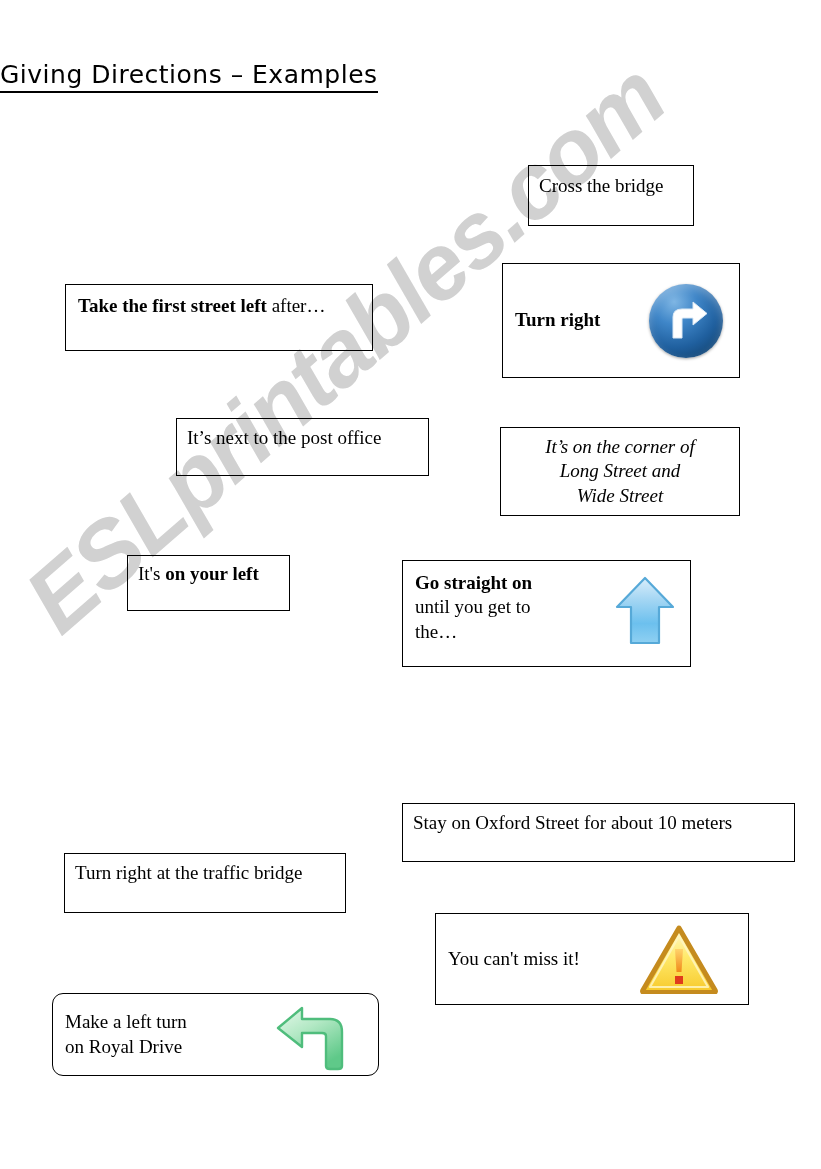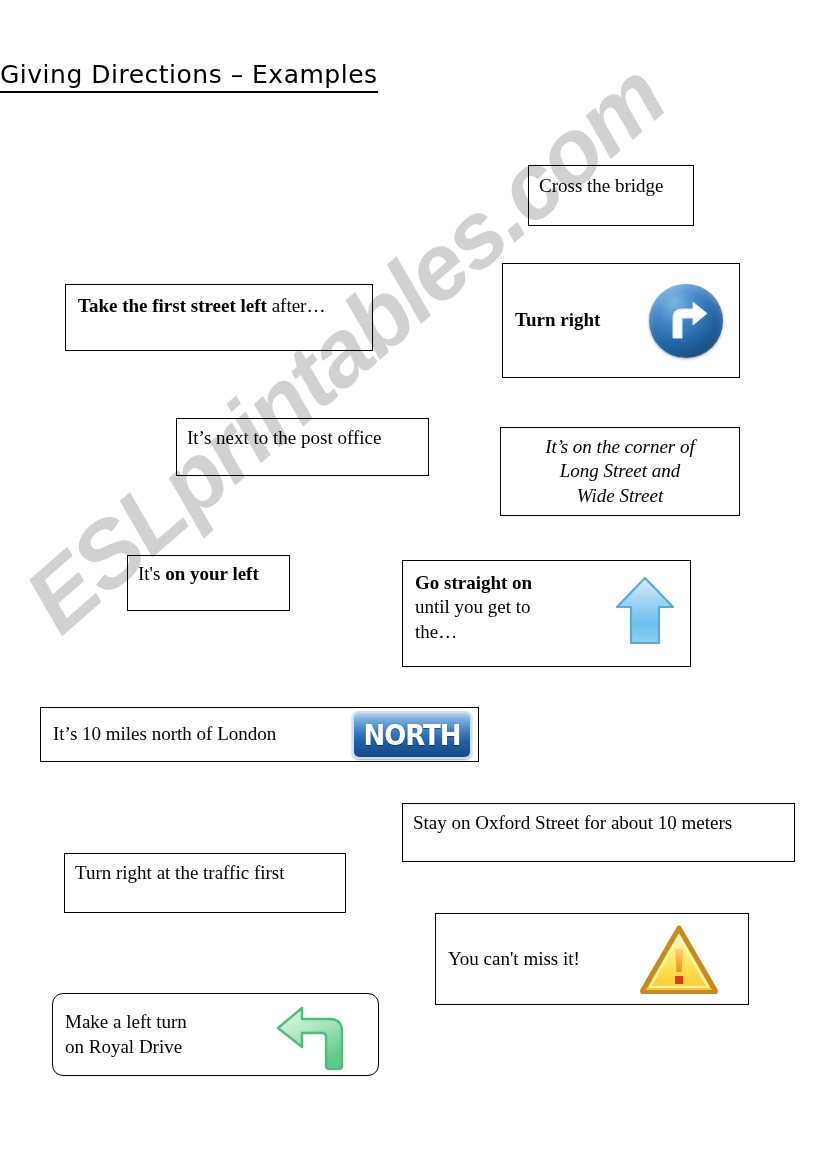--- a/index.html
+++ b/index.html
@@ -233,40 +233,30 @@
               <stop offset="70%" stop-color="#6cc0ee"></stop>
               <stop offset="100%" stop-color="#8fd0f2"></stop>
             </linearGradient>
           </defs>
           <path d="M31 3 L59 32 L45 32 L45 68 L17 68 L17 32 L3 32 Z" fill="url(#upGrad)" stroke="#56a9d8" stroke-width="2.2" stroke-linejoin="round"></path>
         </svg>
       </span>
     </div>
   </div>
 
-  <div class="card" style="left:40px; top:707px; width:439px; height:55px;">
-    <div class="card-body" style="padding:0 6px 0 12px; justify-content:space-between;">
-      <span class="txt">It’s 10 miles north of London</span>
-      <span class="icon-wrap">
-        <span class="north-plate">
-          <span class="north-text">NORTH</span>
-        </span>
-      </span>
-    </div>
-  </div>
 
   <div class="card" style="left:402px; top:803px; width:393px; height:59px;justify-content:flex-end;">
     <div class="card-body" style="padding:0 10px; align-items:flex-start; padding-top:7px;">
       <span class="txt">Stay on Oxford Street for about 10 meters</span>
     </div>
   </div>
 
   <div class="card" style="left:64px; top:853px; width:282px; height:60px;">
     <div class="card-body" style="padding:0 10px; align-items:flex-start; padding-top:7px;">
-      <span class="txt">Turn right at the traffic first</span>
+      <span class="txt">Turn right at the traffic bridge</span>
     </div>
   </div>
 
   <div class="card" style="left:435px; top:913px; width:314px; height:92px;">
     <div class="card-body" style="padding:0 30px 0 12px; justify-content:space-between;">
       <span class="txt">You can't miss it!</span>
       <span class="icon-wrap">
         <svg class="warn-ic" viewBox="0 0 78 70" aria-hidden="true">
           <defs>
             <linearGradient id="warnGrad" x1="0" y1="0" x2="0" y2="1">

